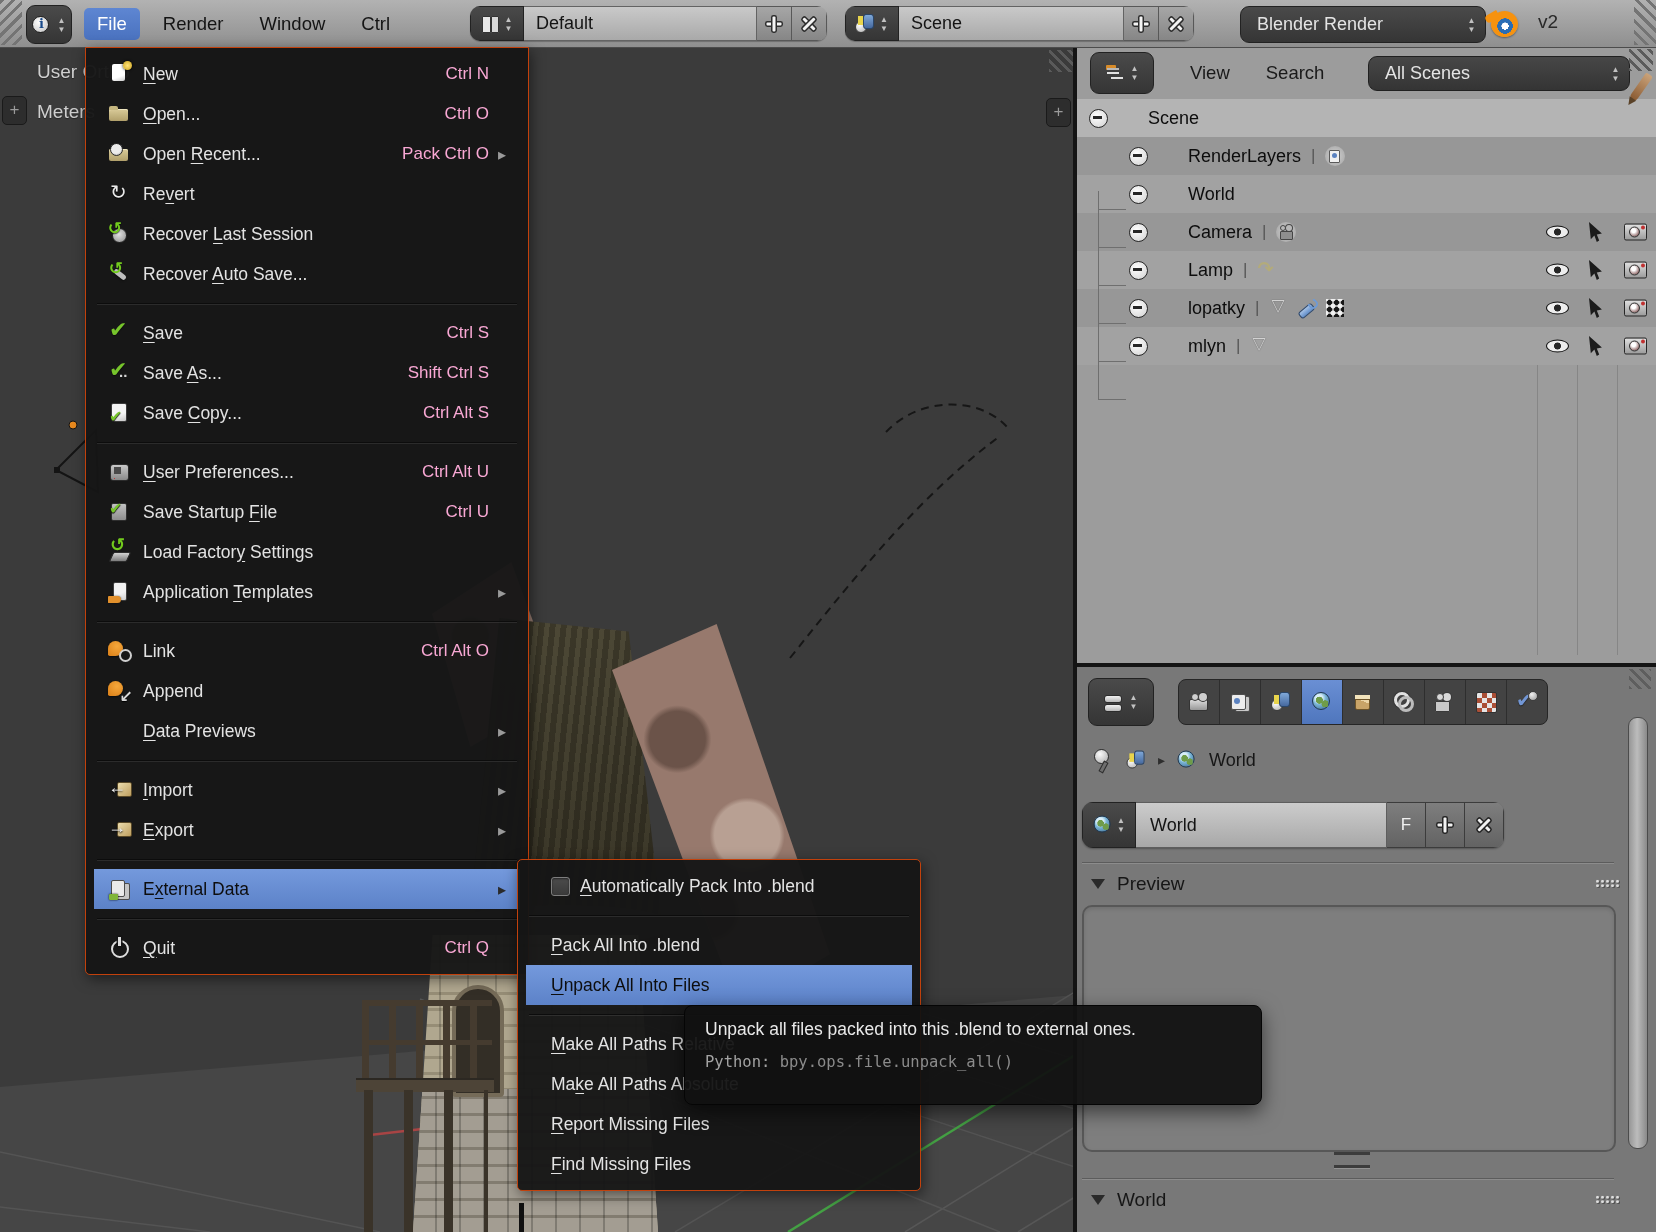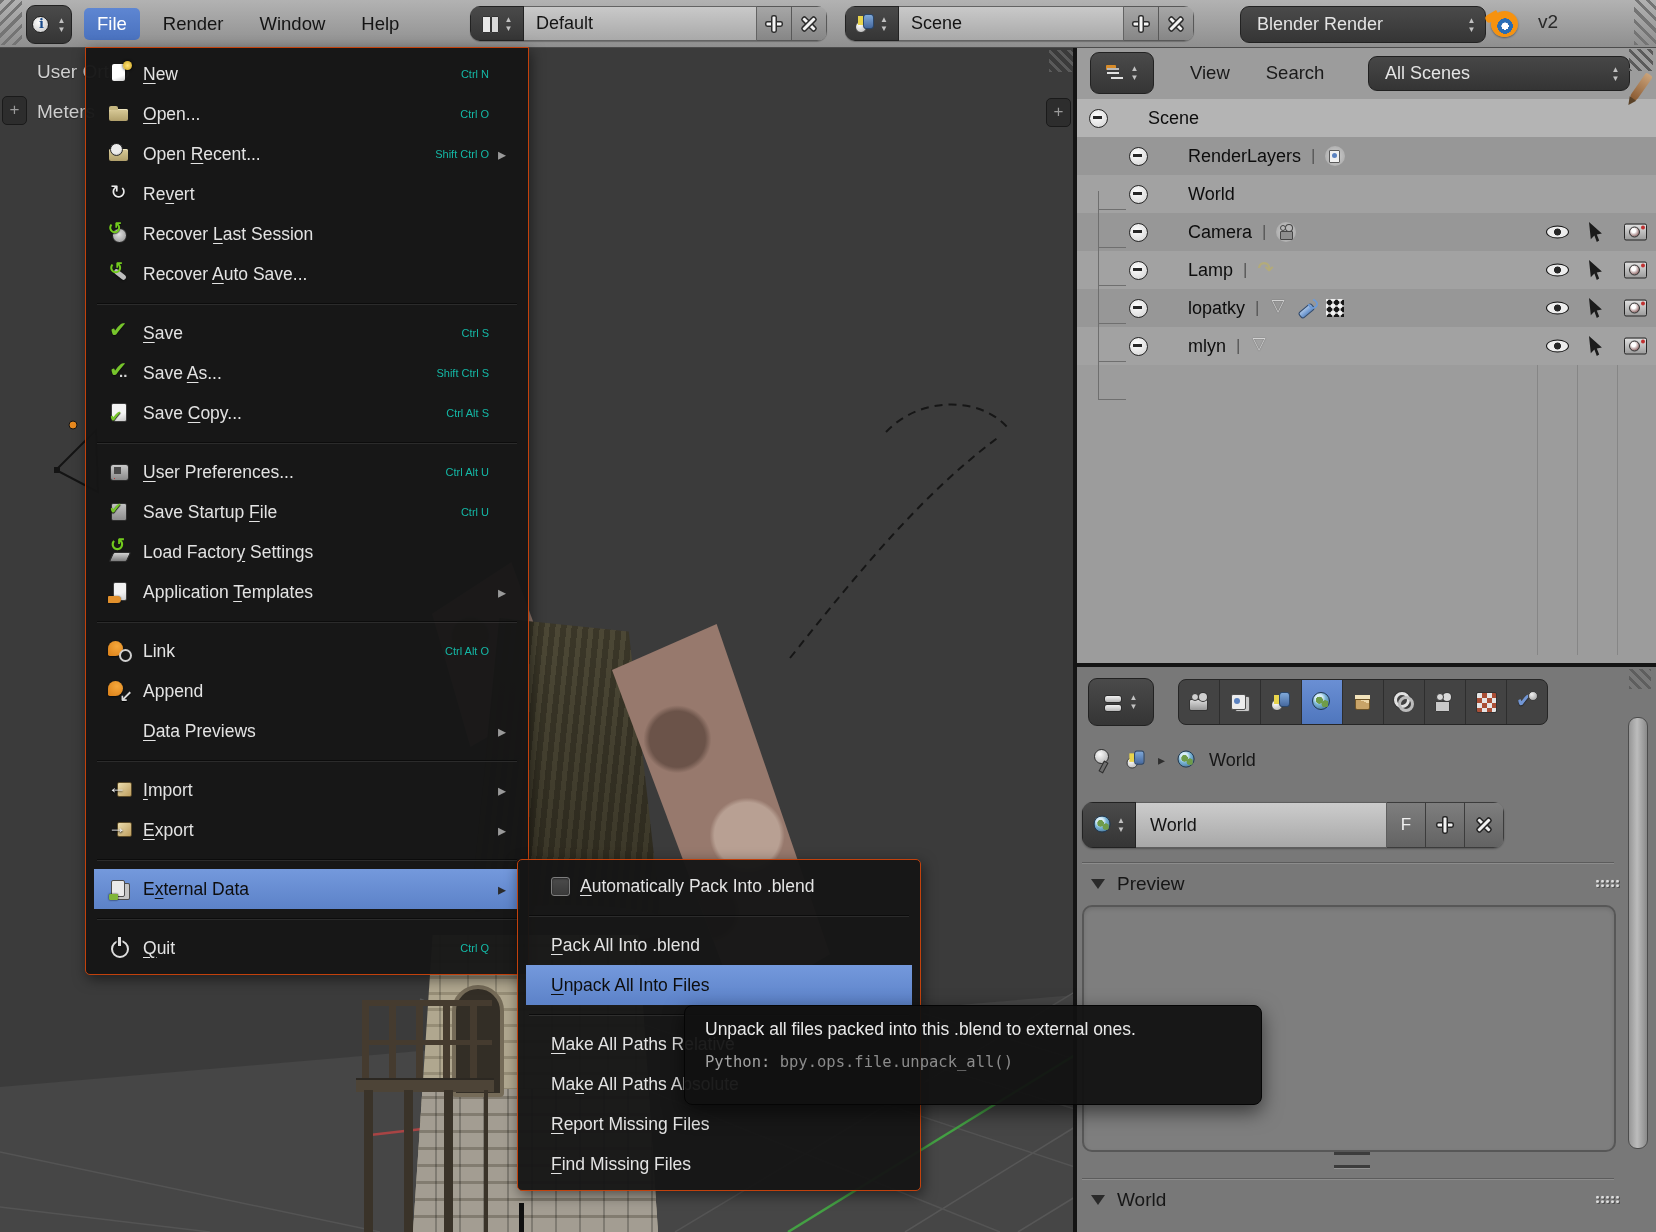--- a/index.html
+++ b/index.html
@@ -110,21 +110,21 @@
   #wm-mast{left:519px;top:1156px;width:5px;height:29px;background:#101010;}
 
   
   .menu{position:absolute;background:rgba(22,22,22,.965);border:1px solid #c2410c;
     border-radius:0 0 5px 5px;padding:6px 8px;box-shadow:2px 4px 14px rgba(0,0,0,.5);}
   #file-menu{left:85px;top:47px;width:426px;z-index:60;}
   #ext-menu{left:517px;top:859px;width:386px;border-radius:5px;z-index:70;text-align:center;}
   .mrow{height:40px;display:flex;align-items:center;padding:0 14px;position:relative;
     font-size:17.5px;color:#e3e3e3;white-space:nowrap;}
   .mrow .lbl{margin-right:auto;}
-  .mrow .sct{font-size:11px;color:#14b8a6;margin-left:14px;}
+  .mrow .sct{font-size:17px;color:#f9a8d4;margin-left:14px;}
   .mrow .subarrow{width:17px;text-align:right;flex:none;}
   .mrow .subarrow::before{content:"▸";color:#9a9a9a;font-size:16px;}
   .mrow .subarrow.off::before{visibility:hidden;}
   .mrow.hl{background:linear-gradient(#7499dc,#5c82c8);color:#0d0d0d;}
   .mrow.hl .sct{color:#1a1a1a;}
   .mrow.hl .subarrow::before{color:#2a2a2a;}
   .mrow.sep-after{margin-bottom:19px;}
   .mrow.sep-after::after{content:"";position:absolute;left:3px;right:3px;bottom:-10px;height:1px;
     background:#0c0c0c;box-shadow:0 1px 0 rgba(255,255,255,.09);}
   .chk{width:17px;height:17px;flex:none;margin-right:10px;border:1px solid #7e7e7e;border-radius:3px;
@@ -585,21 +585,21 @@
     <div class="darkbtn" style="left:26px;top:5px;width:44px;height:37px;">
       <span class="ei ei-info"></span>
       <span class="ud"></span>
     </div>
 
     <div id="hdr-menus">
 
     <span class="hmenu active">File</span>
         <span class="hmenu">Render</span>
         <span class="hmenu">Window</span>
-        <span class="hmenu">Help</span>
+        <span class="hmenu">Ctrl</span>
       </div>
 
     <div class="wgroup" style="left:470px;">
       <div class="typebtn">
         <span class="ei ei-layout"></span>
         <span class="ud"></span>
       </div>
       <div class="lightfield" style="width:208px;">
         <span>Default</span>
       </div>
@@ -639,21 +639,21 @@
       </div>
       <div class="mrow">
         <span class="mi mi-open"></span>
         <span class="lbl"><span class="u">O</span>pen...</span>
         <span class="sct">Ctrl O</span>
         <span class="subarrow off"></span>
       </div>
       <div class="mrow">
         <span class="mi mi-open-recent"></span>
         <span class="lbl">Open <span class="u">R</span>ecent...</span>
-        <span class="sct">Shift Ctrl O</span>
+        <span class="sct">Pack Ctrl O</span>
         <span class="subarrow"></span>
       </div>
       <div class="mrow">
         <span class="mi mi-revert"></span>
         <span class="lbl">Re<span class="u">v</span>ert</span>
         <span class="sct"></span>
         <span class="subarrow off"></span>
       </div>
       <div class="mrow">
         <span class="mi mi-recover-last"></span>

